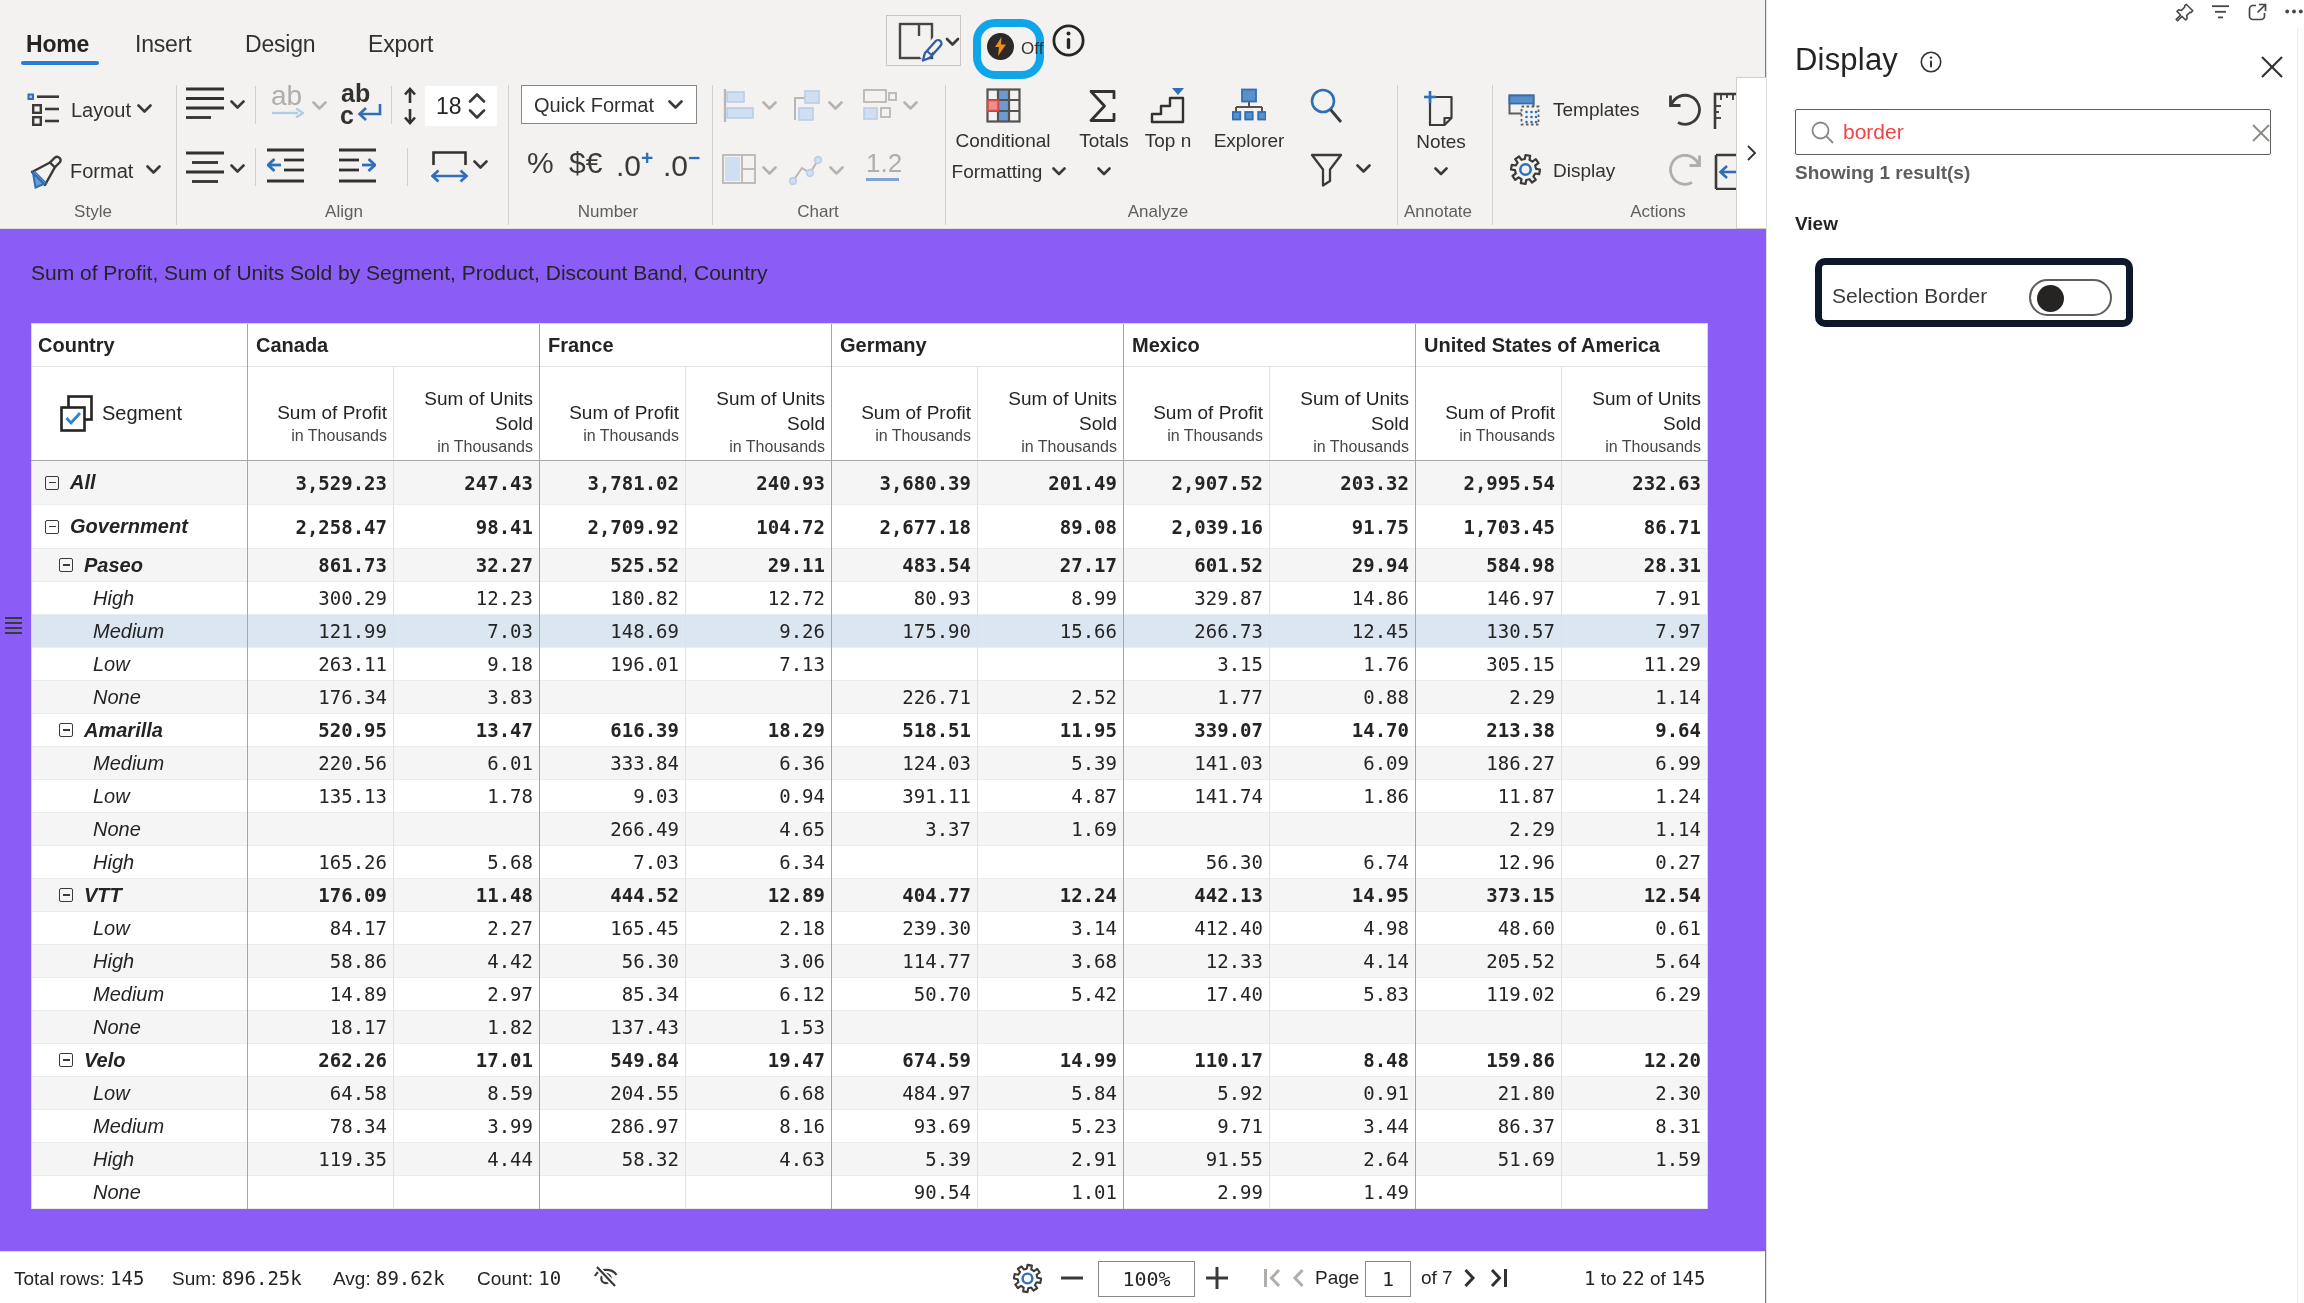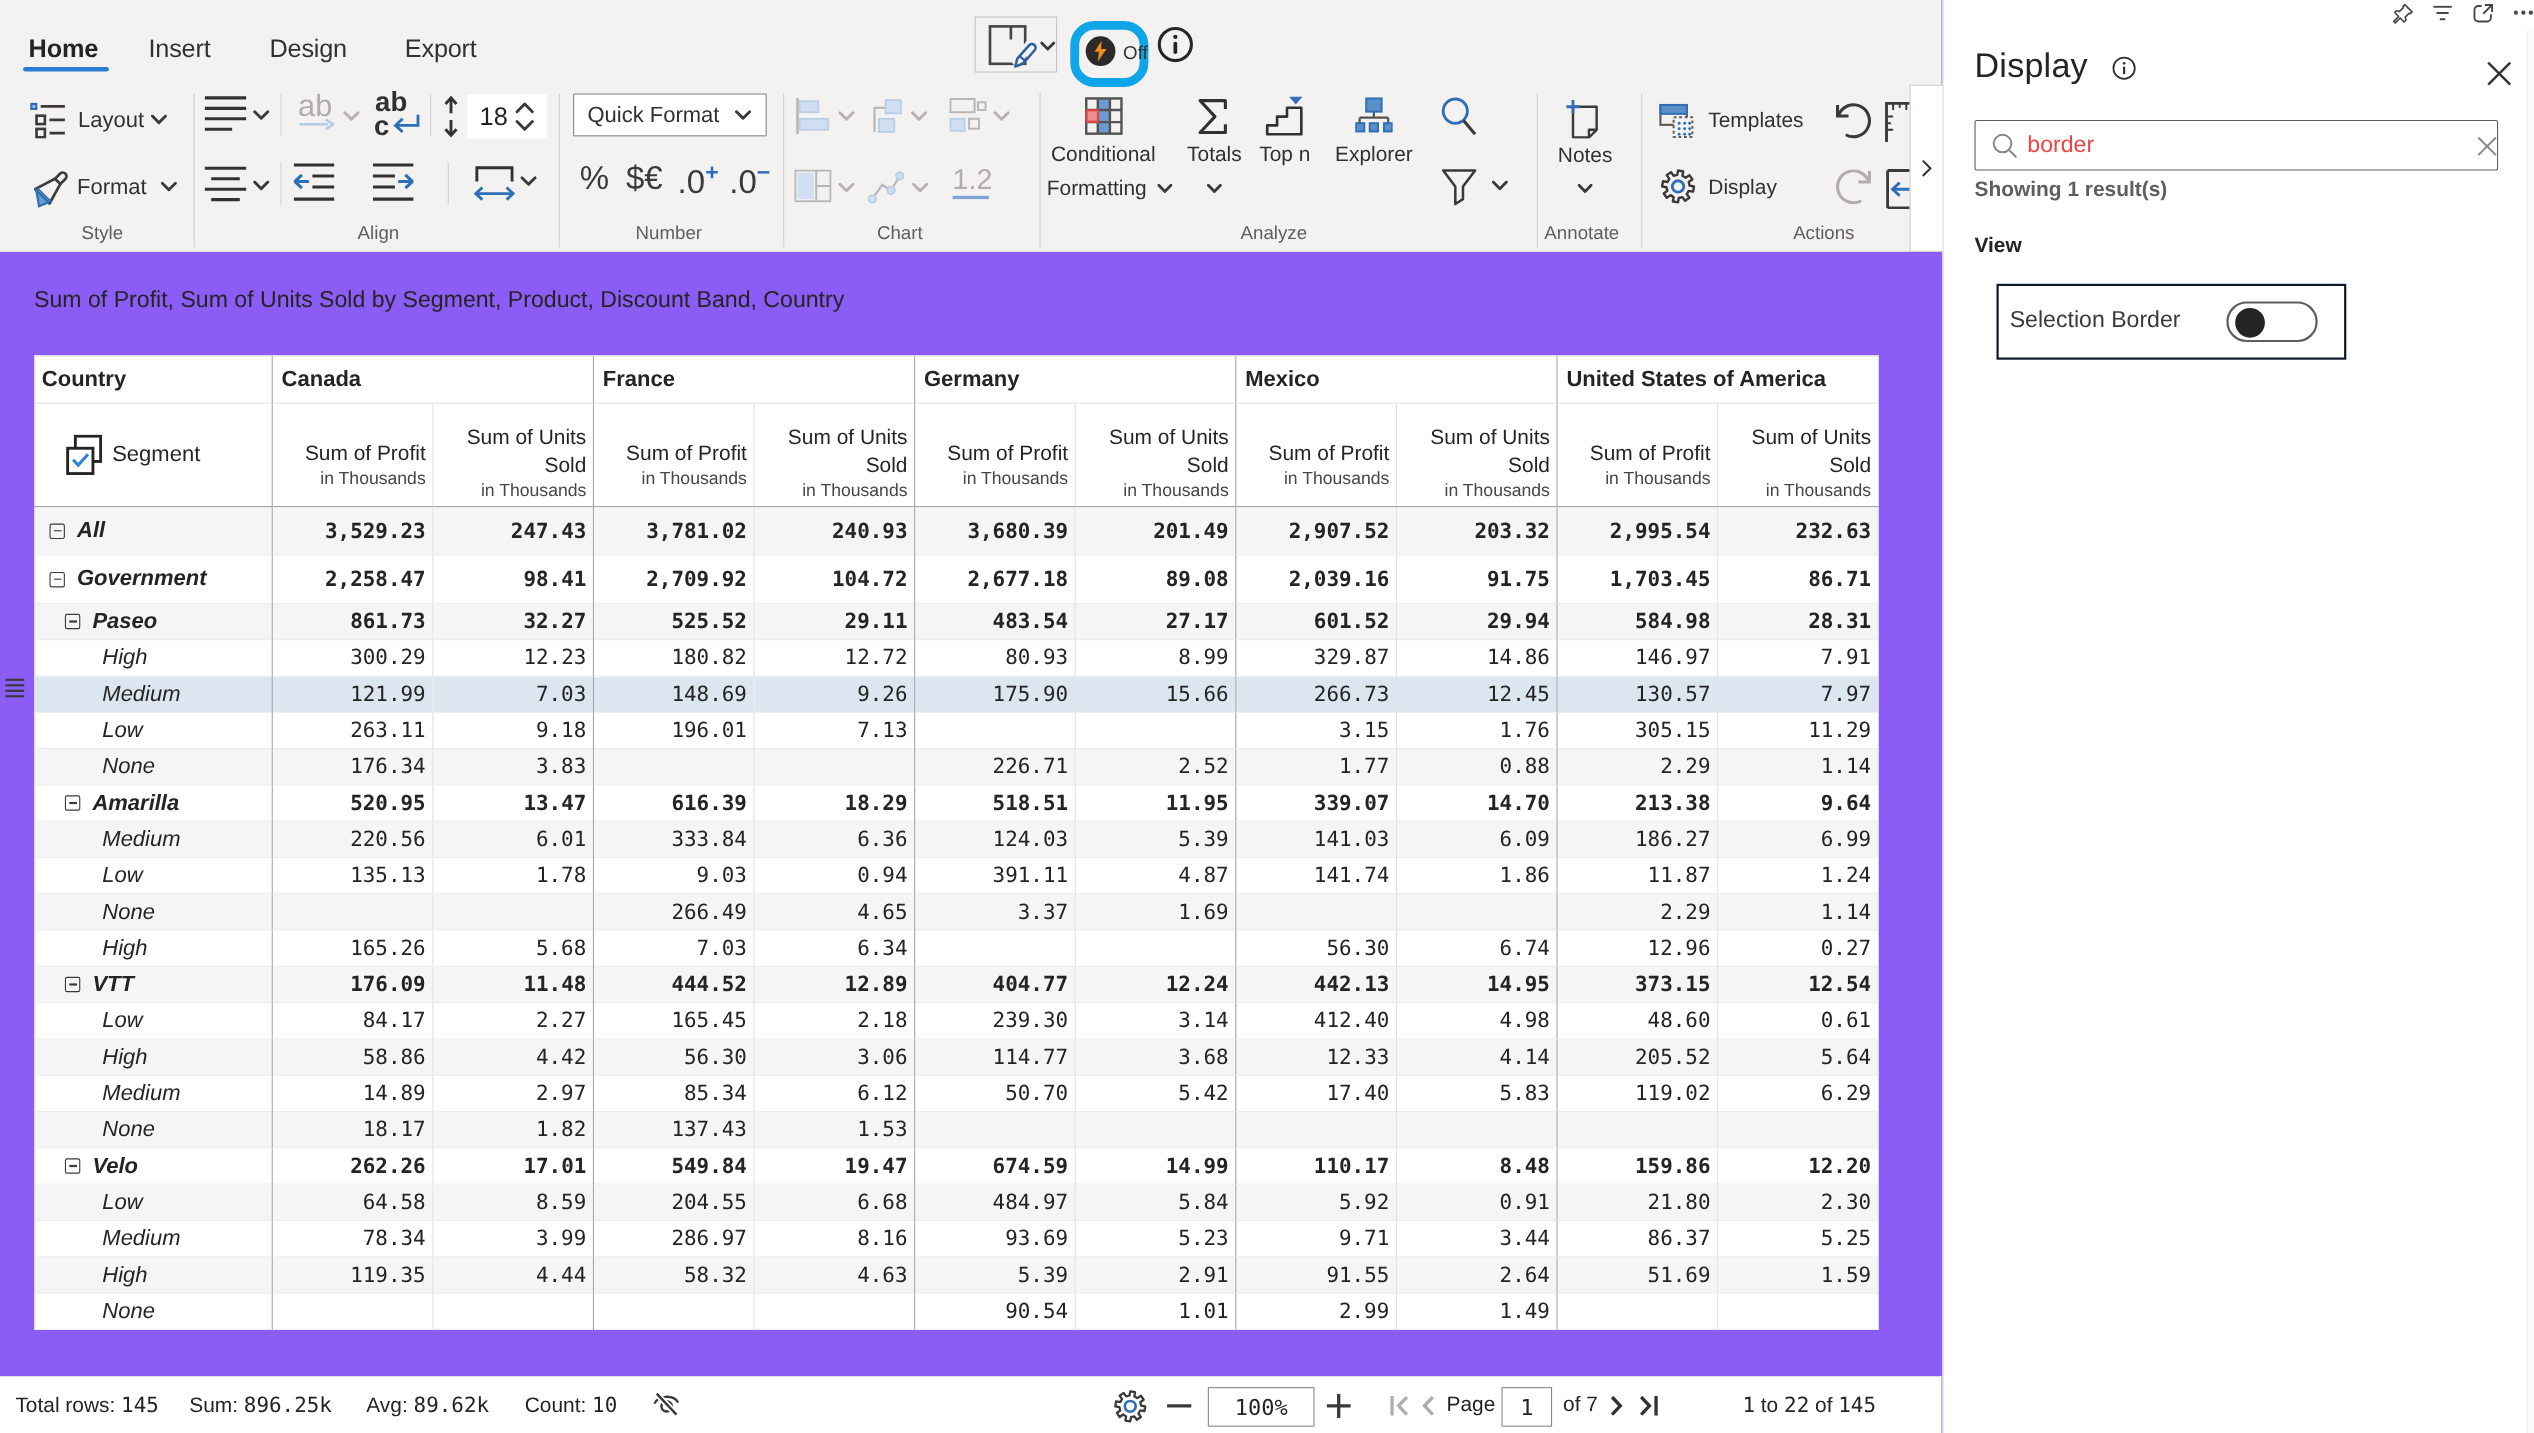--- a/index.html
+++ b/index.html
@@ -79,21 +79,21 @@
   .sb-icon { position:absolute; }
   .scroll-stub { position:absolute; left:1145px; top:1297px; width:18px; height:6px; background:#c1bfbd; }
 
   
   .panel { position:absolute; left:1766px; top:0; width:538px; height:1303px; background:#fff; border-left:1px solid #e1dfdd; }
   .panel-title { position:absolute; left:28px; top:42px; font-size:31px; font-weight:300; color:#252423; letter-spacing:0.2px; }
   .search-box { position:absolute; left:28px; top:109px; width:476px; height:46px; border:1px solid #605e5c; border-radius:2px; background:#fff; }
   .search-text { position:absolute; left:47px; top:50%; transform:translateY(-50%); font-size:21px; color:#ef4444; }
   .results-text { position:absolute; left:28px; top:162px; font-size:19px; font-weight:600; color:#605e5c; }
   .view-head { position:absolute; left:28px; top:213px; font-size:19px; font-weight:700; color:#252423; }
-  .hl-box { position:absolute; left:48px; top:258px; width:318px; height:69px; border:2px solid #0f172a; border-radius:0; }
+  .hl-box { position:absolute; left:48px; top:258px; width:318px; height:69px; border:7px solid #0f172a; border-radius:10px; }
   .hl-label { position:absolute; left:10px; top:19px; font-size:21px; color:#3b3a39; }
   .toggle { position:absolute; left:207px; top:14px; width:83px; height:37px; border:2px solid #605e5c; border-radius:19px; background:#fff; }
   .toggle-knob { position:absolute; left:6px; top:4px; width:27px; height:27px; border-radius:50%; background:#252423; }
   .flap { position:absolute; left:1736px; top:77px; width:30px; height:152px; background:#fff; border:1px solid #d0cecd; border-right:none; }
   .panel-scroll { position:absolute; left:530px; top:28px; width:8px; height:1275px; background:#fbfbfb; border-left:1px solid #ececec; }
 </style>
 </head>
 <body>
 
 <div id="app">
@@ -921,21 +921,21 @@
             </th>
             <td class="num bL-dark">78.34</td>
             <td class="num bL-light">3.99</td>
             <td class="num bL-dark">286.97</td>
             <td class="num bL-light">8.16</td>
             <td class="num bL-dark">93.69</td>
             <td class="num bL-light">5.23</td>
             <td class="num bL-dark">9.71</td>
             <td class="num bL-light">3.44</td>
             <td class="num bL-dark">86.37</td>
-            <td class="num bL-light bR-edge">5.25</td>
+            <td class="num bL-light bR-edge">8.31</td>
           </tr>
           <tr class="band ">
             <th class="rowlab bL-edge lv2">
               <div class="lab-inner">
                 <span>High</span>
               </div>
             </th>
             <td class="num bL-dark">119.35</td>
             <td class="num bL-light">4.44</td>
             <td class="num bL-dark">58.32</td>

